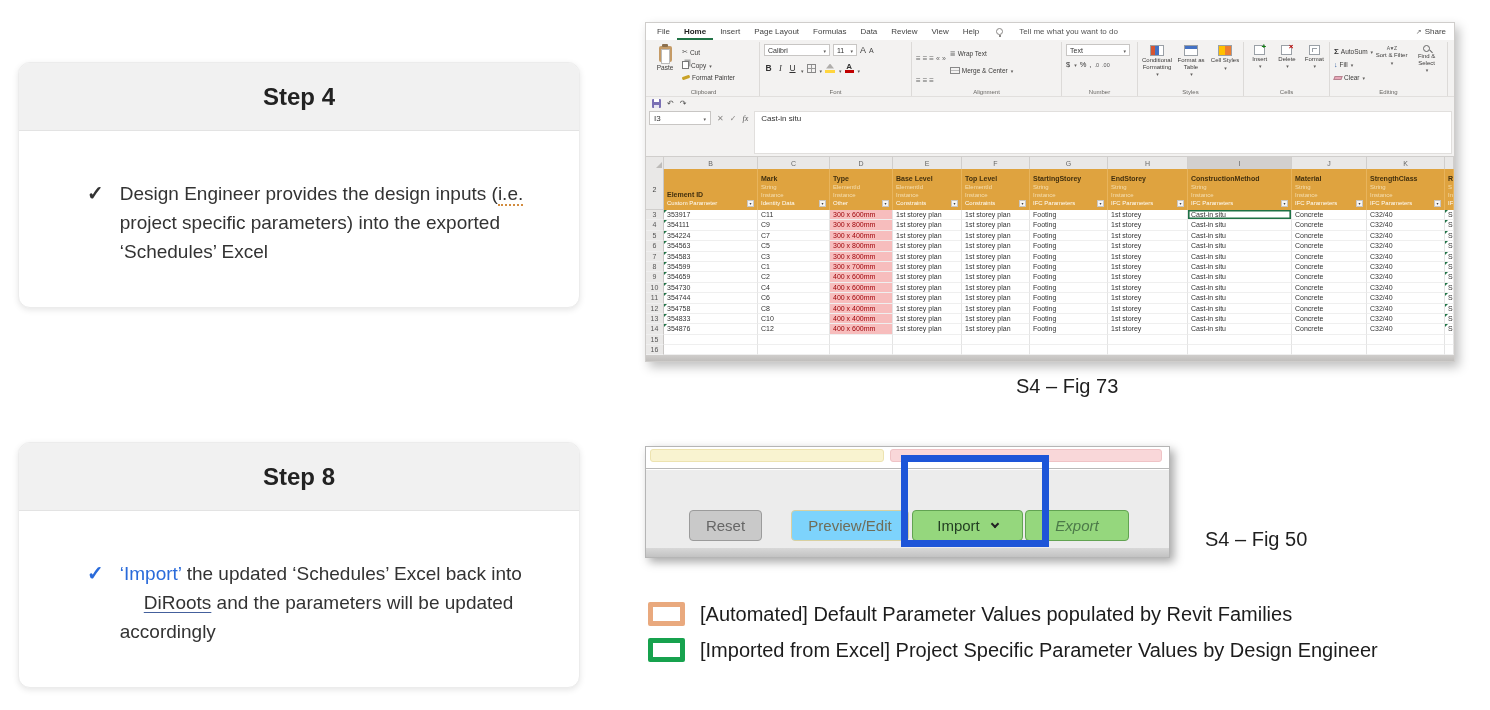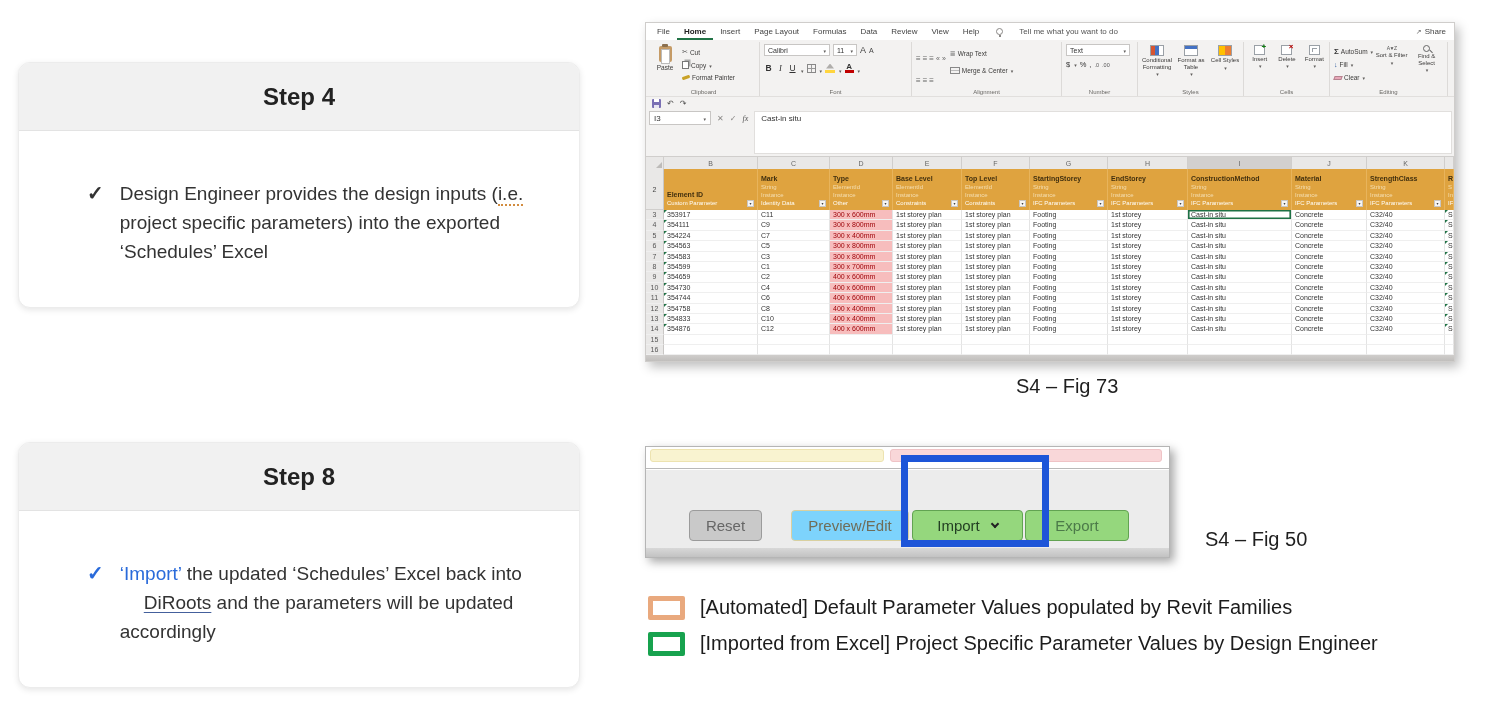--- a/index.html
+++ b/index.html
@@ -155,27 +155,27 @@
     border:1px solid #B5B5B5; box-shadow:4px 4px 9px rgba(0,0,0,.35); }
   .f50-top { position:relative; height:22px; background:#fff; border-bottom:1px solid #B9B9B9; }
   .bar-yellow { position:absolute; left:4px; top:2px; width:234px; height:13px; background:#F9F3D0; border:1px solid #EDE3B0; border-radius:3px; }
   .bar-pink { position:absolute; left:244px; top:2px; width:272px; height:13px; background:#F9D7D9; border:1px solid #EFC3C6; border-radius:3px; }
   .f50-footer { position:absolute; left:0; right:0; top:23px; bottom:9px; background:#ECECEC; }
   .f50-bottombar { position:absolute; left:0; right:0; bottom:0; height:9px; background:linear-gradient(#D8D8D8,#C2C2C2); }
   .dlg-btn { position:absolute; top:40px; height:31px; border-radius:4px; font-size:15px; display:flex; align-items:center; justify-content:center; }
   .btn-reset { left:43px; width:73px; background:#C9C9C9; border:1px solid #9B9B9B; color:#666; }
   .btn-preview { left:145px; width:118px; background:#7dd3fc; border:1px solid #D9D0A0; color:#6F6D58; }
   .btn-import { left:266px; width:111px; background:#95D77D; border:1px solid #62A352; color:#233F23; }
-  .btn-export { left:379px; width:104px; background:#95D77D; border:1px solid #62A352; color:#4C7A49; }
+  .btn-export { left:379px; width:104px; background:#95D77D; border:1px solid #62A352; color:#4C7A49;font-style:italic; }
   .imp-caret { width:6px; height:6px; border-right:2px solid #222; border-bottom:2px solid #222; transform:rotate(45deg); margin-left:12px; margin-top:-4px; }
   .blue-box { position:absolute; left:255px; top:8px; width:148px; height:92px; border:7px solid #1D55D8; z-index:5; }
 
   
   .legend { position:absolute; left:648px; top:596px; }
-  .legend-item { display:flex; align-items:flex-start; height:30px; margin-bottom:6px; }
+  .legend-item { display:flex; align-items:flex-end; height:30px; margin-bottom:6px; }
   .lg-swatch { width:37px; height:24px; border-radius:2px; background:#fff; margin-right:15px; flex-shrink:0; }
   .lg-orange { border:5px solid #E9A97E; } .lg-green { border:5px solid #17A24E; }
   .lg-text { font-size:20px; color:#1C1C1C; white-space:nowrap; }
 </style>
 </head>
 <body>
 
 <div class="canvas">
 
   <section class="step-card s4">

